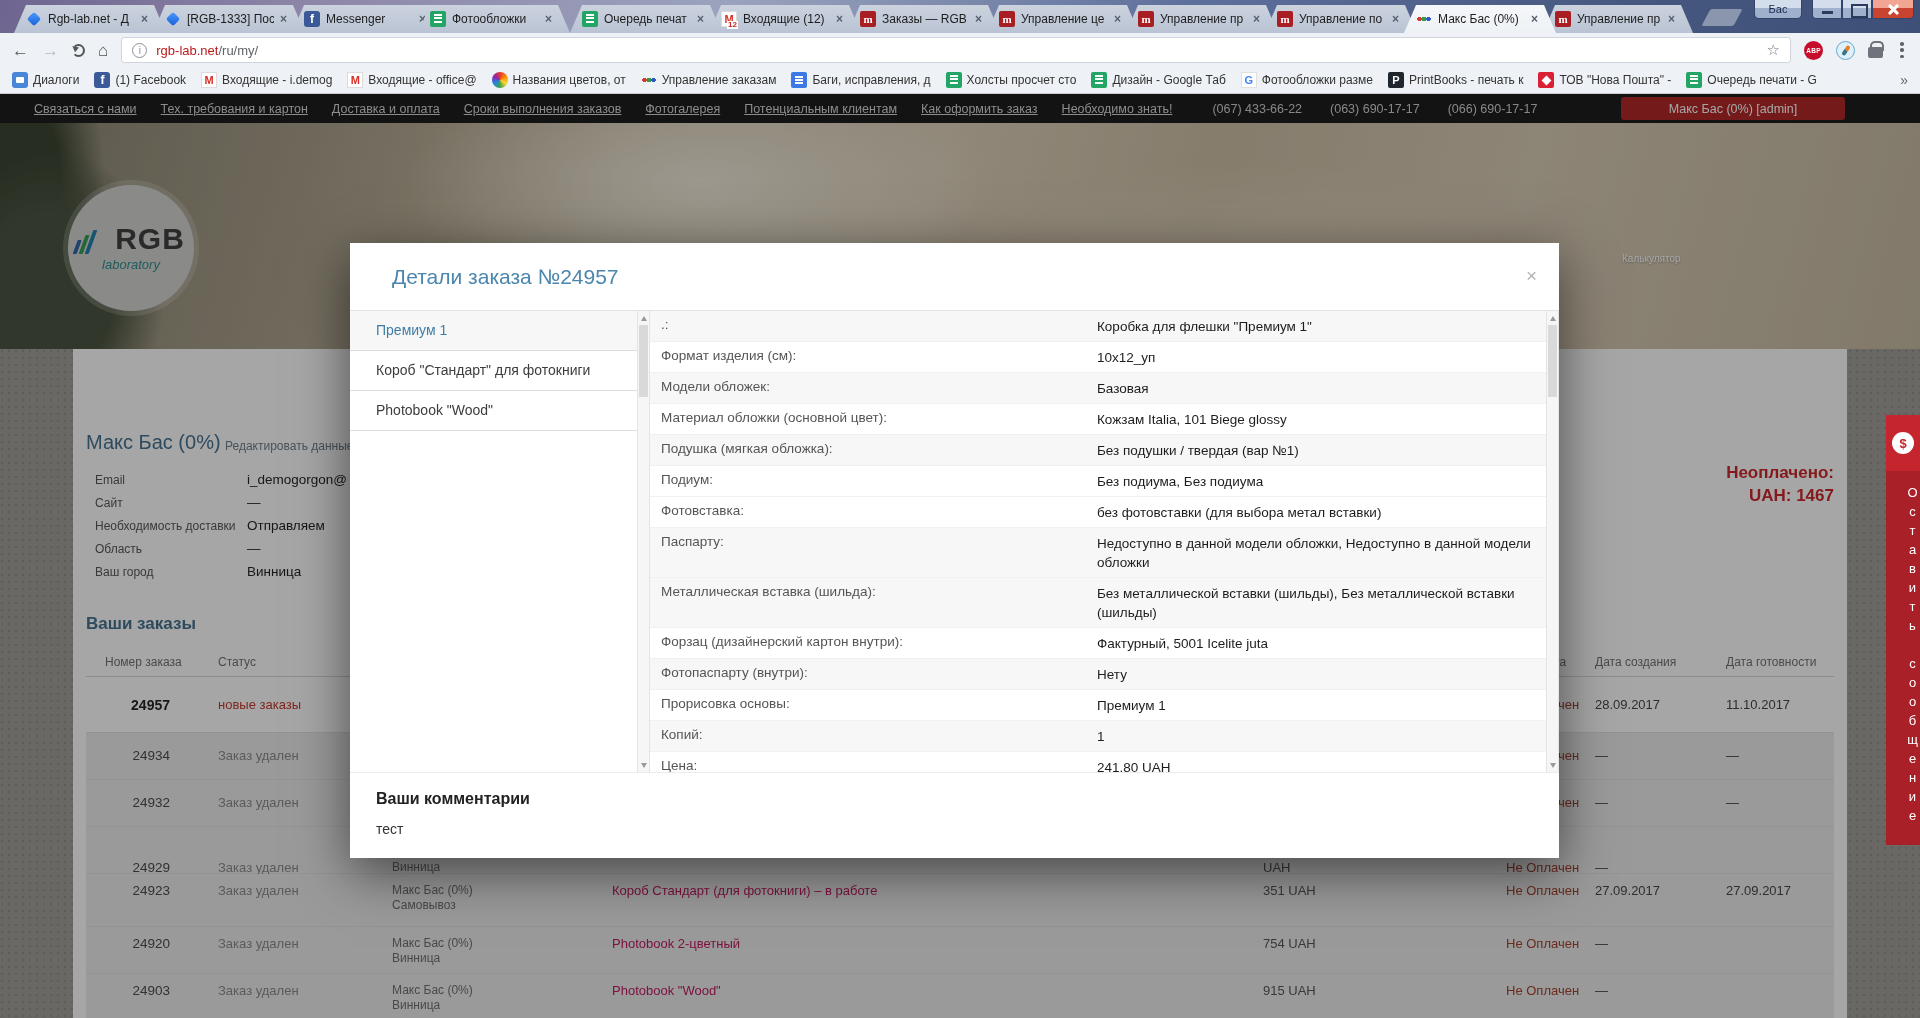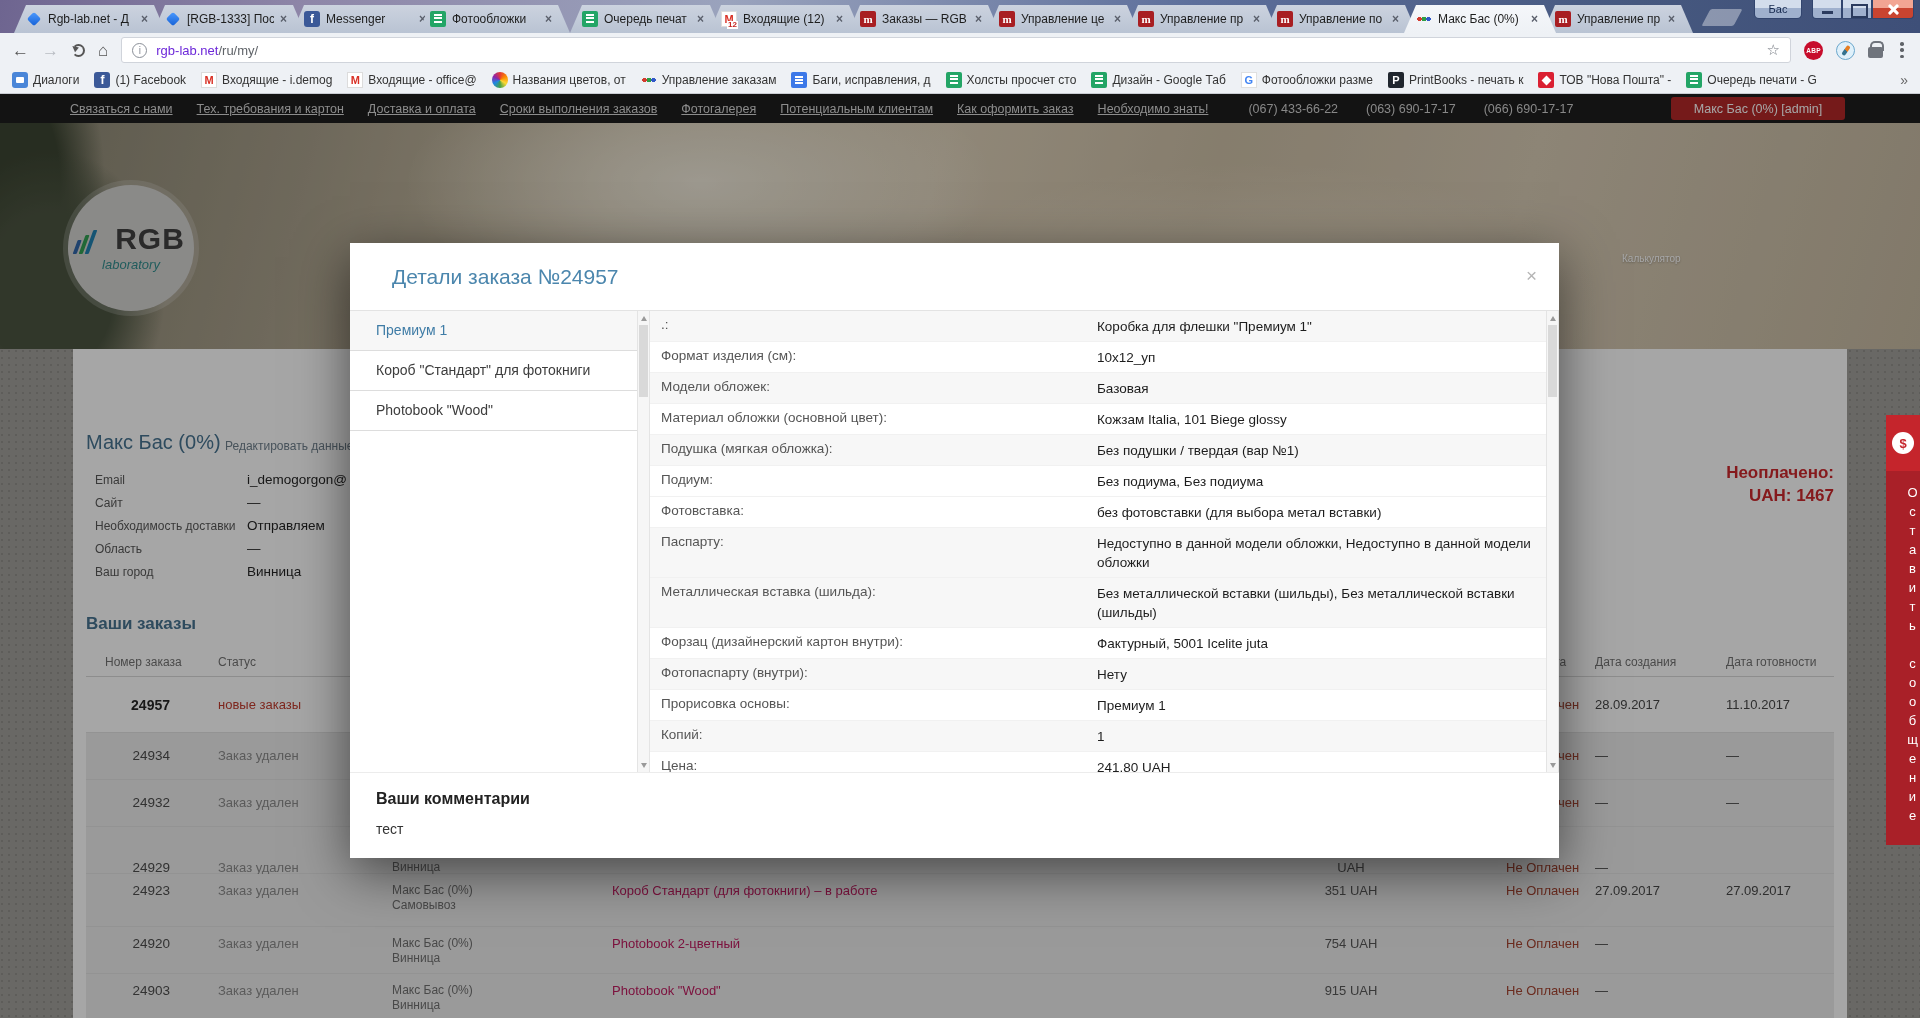--- a/index.html
+++ b/index.html
@@ -29,21 +29,21 @@
 .wb-close{width:42px;background:linear-gradient(#f2a593 0 45%,#c94430 45% 100%);border-radius:0 0 4px 0}
 .wb-close::before,.wb-close::after{content:"";position:absolute;left:19px;top:3px;width:3px;height:13px;background:#fff;border-radius:1px}
 .wb-close::before{transform:rotate(45deg)}.wb-close::after{transform:rotate(-45deg)}
 .toolbar{height:34px;background:#eef1f5;display:flex;align-items:center;padding:0 12px;gap:13px}
 .navbtn{font-size:17px;color:#555;line-height:1}
 .navbtn.disabled{color:#b8bcc2}
 .reload-ic{width:13px;height:13px;border:2px solid #555;border-radius:50%;border-left-color:transparent;position:relative}
 .reload-ic::before{content:"";position:absolute;left:-5px;top:-2px;border:3px solid transparent;border-right:6px solid #555;transform:rotate(40deg)}
 .omnibox{flex:1;height:26px;background:#fff;border:1px solid #d0d4db;border-radius:3px;display:flex;align-items:center;padding:0 10px;gap:9px;font-size:13px}
 .info-ic{width:15px;height:15px;border:1.5px solid #8a8f98;border-radius:50%;color:#8a8f98;font-size:10px;display:flex;align-items:center;justify-content:center;flex:none}
-.url-host{color:#6d28d9}.url-rest{color:#5f6368}
+.url-host{color:#b91c1c}.url-rest{color:#5f6368}
 .omni-star{margin-left:auto;color:#757a82;font-size:15px}
 .ext-abp{width:19px;height:19px;border-radius:50%;background:#c70d2c;color:#fff;font-size:6.5px;display:flex;align-items:center;justify-content:center;font-weight:bold;letter-spacing:.3px}
 .ext-compass{width:19px;height:19px;border-radius:50%;background:#dff0fa;border:1.5px solid #6aa7cc;position:relative}
 .ext-compass::before{content:"";position:absolute;left:7px;top:3px;width:4px;height:11px;background:linear-gradient(#e67e22 0 50%,#34728f 50% 100%);transform:rotate(35deg);border-radius:2px}
 .ext-lock{width:15px;height:11px;background:#6f747c;border-radius:2px;position:relative;margin-top:5px}
 .ext-lock::before{content:"";position:absolute;left:1.5px;top:-6px;width:10px;height:8px;border:2px solid #6f747c;border-bottom:none;border-radius:5px 5px 0 0}
 .ext-menu{width:4px;height:16px;display:flex;flex-direction:column;justify-content:space-between;margin:0 4px}
 .ext-menu i{width:3.5px;height:3.5px;border-radius:50%;background:#5f6368}
 .bookmarks{height:27px;background:#eef1f5;border-bottom:1px solid #c9ccd2;display:flex;align-items:center;padding:0 12px;gap:15px;font-size:12px;color:#333}
 .bm{display:flex;align-items:center;gap:5px;white-space:nowrap}
@@ -64,25 +64,25 @@
 .ic-sphere{border-radius:50%;background:conic-gradient(#e53935,#fb8c00,#fdd835,#43a047,#1e88e5,#8e24aa,#e53935)}
 .ic-docs{background:#3c78e8;border-radius:2px}
 .ic-docs::before{content:"";width:8px;height:9px;background:linear-gradient(#fff 0 1.5px,rgba(255,255,255,0) 1.5px 3px,#fff 3px 4.5px,rgba(255,255,255,0) 4.5px 6px,#fff 6px 7.5px,rgba(255,255,255,0) 7.5px)}
 .ic-google{background:#fff;border:1px solid #e0e0e0;color:#4285f4;font-size:11px}
 .ic-pb{background:#20262e;border-radius:2px;color:#fff;font-size:11px}
 .ic-np{background:#da2032;border-radius:2px}
 .ic-np::before{content:"";width:7px;height:7px;background:#fff;transform:rotate(45deg)}
 
 
 .page{position:absolute;top:94px;left:0;width:1920px;height:924px;background:#a3a19d;overflow:hidden}
-.sitenav{position:absolute;top:0;left:0;width:100%;height:29px;background:#191919;display:flex;align-items:center;padding-left:70px;gap:24px;font-size:12.5px;white-space:nowrap}
+.sitenav{position:absolute;top:0;left:0;width:100%;height:29px;background:#191919;display:flex;align-items:center;padding-left:34px;gap:24px;font-size:12.5px;white-space:nowrap}
 .sn-link{color:#d6d6d6;text-decoration:underline;cursor:pointer}
 .sn-phone{color:#cfcfcf}
 .sn-phones{display:flex;gap:28px;margin-left:16px}
-.admin-btn{position:absolute;right:75px;top:3px;width:174px;height:23px;background:#b32424;border-radius:3px;color:#fff;font-size:12.5px;display:flex;align-items:center;justify-content:center}
+.admin-btn{position:absolute;right:75px;top:3px;width:224px;height:23px;background:#b32424;border-radius:3px;color:#fff;font-size:12.5px;display:flex;align-items:center;justify-content:center}
 .hero{position:absolute;top:29px;left:0;width:100%;height:226px;overflow:hidden;background:
  radial-gradient(160px 200px at 50px 170px,#49523e 0 40%,rgba(73,82,62,0) 72%),
  radial-gradient(150px 260px at 0px 60px,#39422f 0 40%,rgba(57,66,47,0) 70%),
  radial-gradient(420px 180px at 700px 60px,rgba(250,246,234,.75),rgba(250,246,234,0) 70%),
  radial-gradient(500px 200px at 1250px 180px,rgba(235,224,200,.8),rgba(235,224,200,0) 70%),
  linear-gradient(105deg,#8a8672 0%,#a89f8a 16%,#cfc2a8 32%,#ddd0b8 48%,#cdbfa6 62%,#d8cbb4 78%,#c6b9a1 100%)}
 .logo{position:absolute;left:68px;top:62px;width:126px;height:126px;border-radius:50%;background:#d4d3d1;display:flex;flex-direction:column;align-items:center;justify-content:center;box-shadow:0 0 0 5px rgba(255,255,255,.18)}
 .logo-row{display:flex;align-items:flex-end;gap:20px}
 .fan{display:flex;align-items:flex-end;gap:2px;transform:skewX(-20deg);margin-right:2px}
 .fan i{width:4px;border-radius:1px}
@@ -114,21 +114,21 @@
 .r6,.r7{--ct:9px}
 .c-num{left:0;width:84px;text-align:right;color:#4a4a4a;font-size:13.5px}
 .r-new .c-num{font-weight:bold;color:#222;font-size:14px}
 .h-num{left:19px;width:auto;text-align:left}
 .c-status{left:132px}
 .st-new{color:#c0392b}
 .st-del{color:#8a8a8a}
 .c-cust{left:306px;font-size:12px;color:#6e6e6e;line-height:15px}
 .c-cust div:empty{display:none}
 .c-prod{left:526px;color:#be185d}
-.c-price{left:1212px;width:106px;text-align:center;color:#555}
+.c-price{left:1177px;width:106px;text-align:left;color:#555}
 .c-pay{left:1420px;color:#a3402c}
 .c-cre{left:1509px;color:#444}
 .c-rdy{left:1640px;color:#444}
 .h-pay{left:1439px}.h-cre{left:1509px}.h-rdy{left:1640px}
 
 .overlay{position:absolute;inset:0;background:rgba(8,8,8,.36);z-index:40}
 
 
 .modal{position:absolute;left:350px;top:149px;width:1209px;height:615px;background:#fff;border-radius:0;box-shadow:0 14px 50px rgba(0,0,0,.55);z-index:50}
 .m-title{position:absolute;left:42px;top:22px;font-size:21px;color:#4b86ad}

